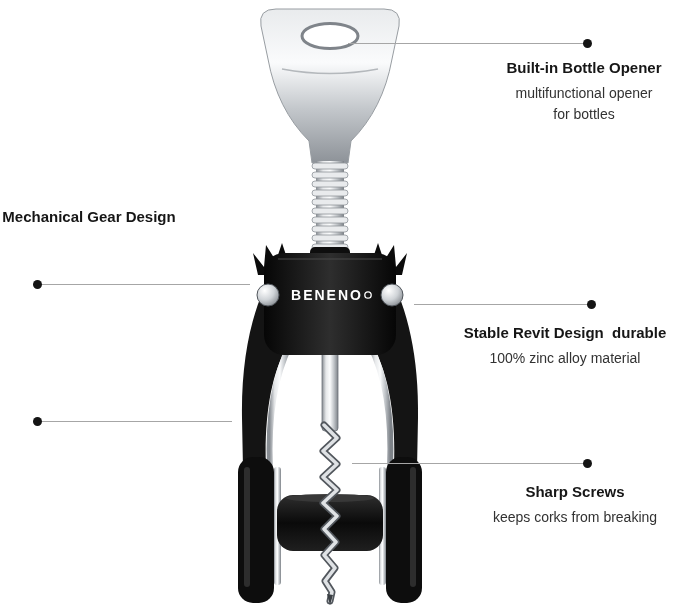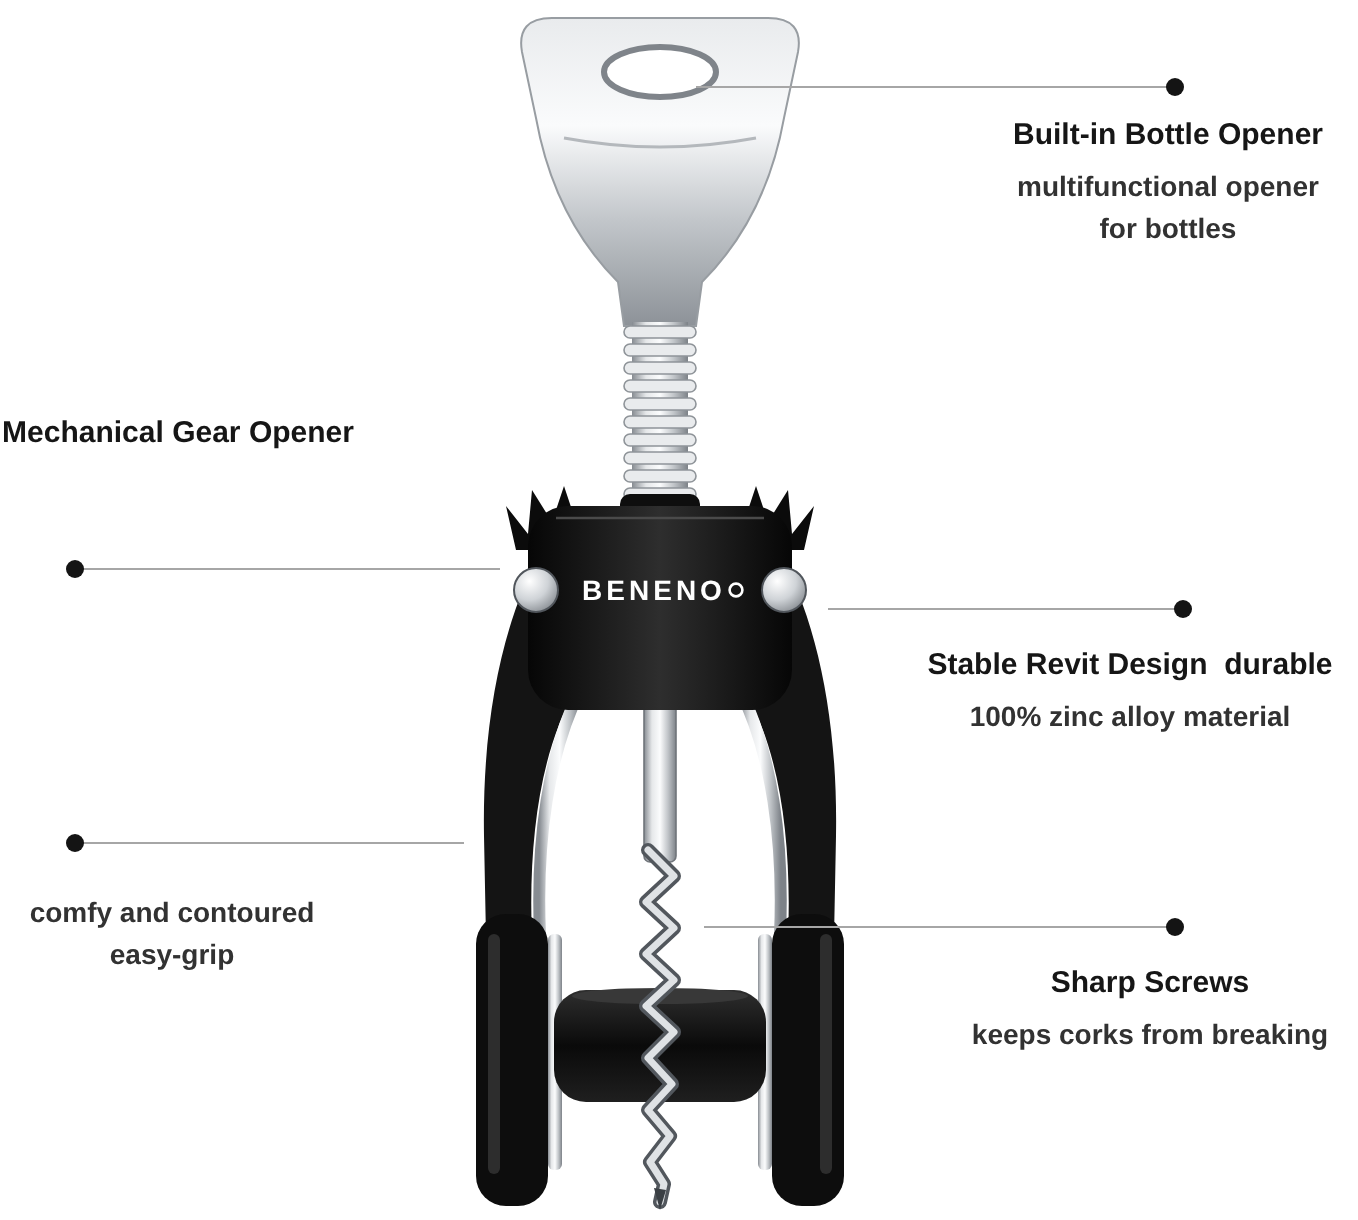--- a/index.html
+++ b/index.html
@@ -7,21 +7,21 @@
   body { font-family:"Liberation Sans", sans-serif; }
   .canvas {
     position:relative; width:679px; height:610px;
     background:#ffffff; overflow:hidden; margin:0 auto;
   }
   .corkscrew { position:absolute; left:220px; top:5px; z-index:1; }
   .callout-line { position:absolute; height:1px; background:#a6a6a6; z-index:2; }
   .callout-dot { position:absolute; width:9px; height:9px; border-radius:50%; background:#141414; z-index:3; }
   .callout-text { position:absolute; text-align:center; z-index:2; }
   .callout-title { font-size:15px; font-weight:bold; color:#161616; white-space:pre; line-height:1.4; }
-  .callout-sub { font-size:14px; color:#323232; line-height:1.5; margin-top:5px; white-space:pre-line;font-weight:bold; }
+  .callout-sub { font-size:14px; color:#323232; line-height:1.5; margin-top:5px; white-space:pre-line; }
 </style>
 </head>
 <body>
 
 <div class="canvas">
 
   <svg class="corkscrew" width="220" height="600" viewBox="0 0 220 600">
     <defs>
       <linearGradient id="chromeH" x1="0" y1="0" x2="0" y2="1">
         <stop offset="0" stop-color="#e9ebed"></stop>
@@ -114,37 +114,35 @@
 
   <div class="callout-line" style="left:348px; top:43px; width:240px;"></div>
   <div class="callout-dot" style="left:583px; top:39px;"></div>
   <div class="callout-text" style="left:494px; top:57px; width:180px;">
     <div class="callout-title">Built-in Bottle Opener</div>
     <div class="callout-sub">multifunctional opener
 for bottles</div>
   </div>
 
   <div class="callout-text" style="left:0px; top:206px; width:178px;">
-    <div class="callout-title">Mechanical Gear Opener</div>
+    <div class="callout-title">Mechanical Gear Design</div>
   </div>
   <div class="callout-line" style="left:38px; top:284px; width:212px;"></div>
   <div class="callout-dot" style="left:33px; top:280px;"></div>
 
   <div class="callout-line" style="left:414px; top:304px; width:178px;"></div>
   <div class="callout-dot" style="left:587px; top:300px;"></div>
   <div class="callout-text" style="left:447px; top:322px; width:236px;">
     <div class="callout-title">Stable Revit Design  durable</div>
     <div class="callout-sub">100% zinc alloy material</div>
   </div>
 
   <div class="callout-line" style="left:38px; top:421px; width:194px;"></div>
   <div class="callout-dot" style="left:33px; top:417px;"></div>
   <div class="callout-text" style="left:0px; top:441px; width:172px;">
-    <div class="callout-sub">comfy and contoured
-easy-grip</div>
   </div>
 
   <div class="callout-line" style="left:352px; top:463px; width:236px;"></div>
   <div class="callout-dot" style="left:583px; top:459px;"></div>
   <div class="callout-text" style="left:465px; top:481px; width:220px;">
     <div class="callout-title">Sharp Screws</div>
     <div class="callout-sub">keeps corks from breaking</div>
   </div>
 
 </div>

